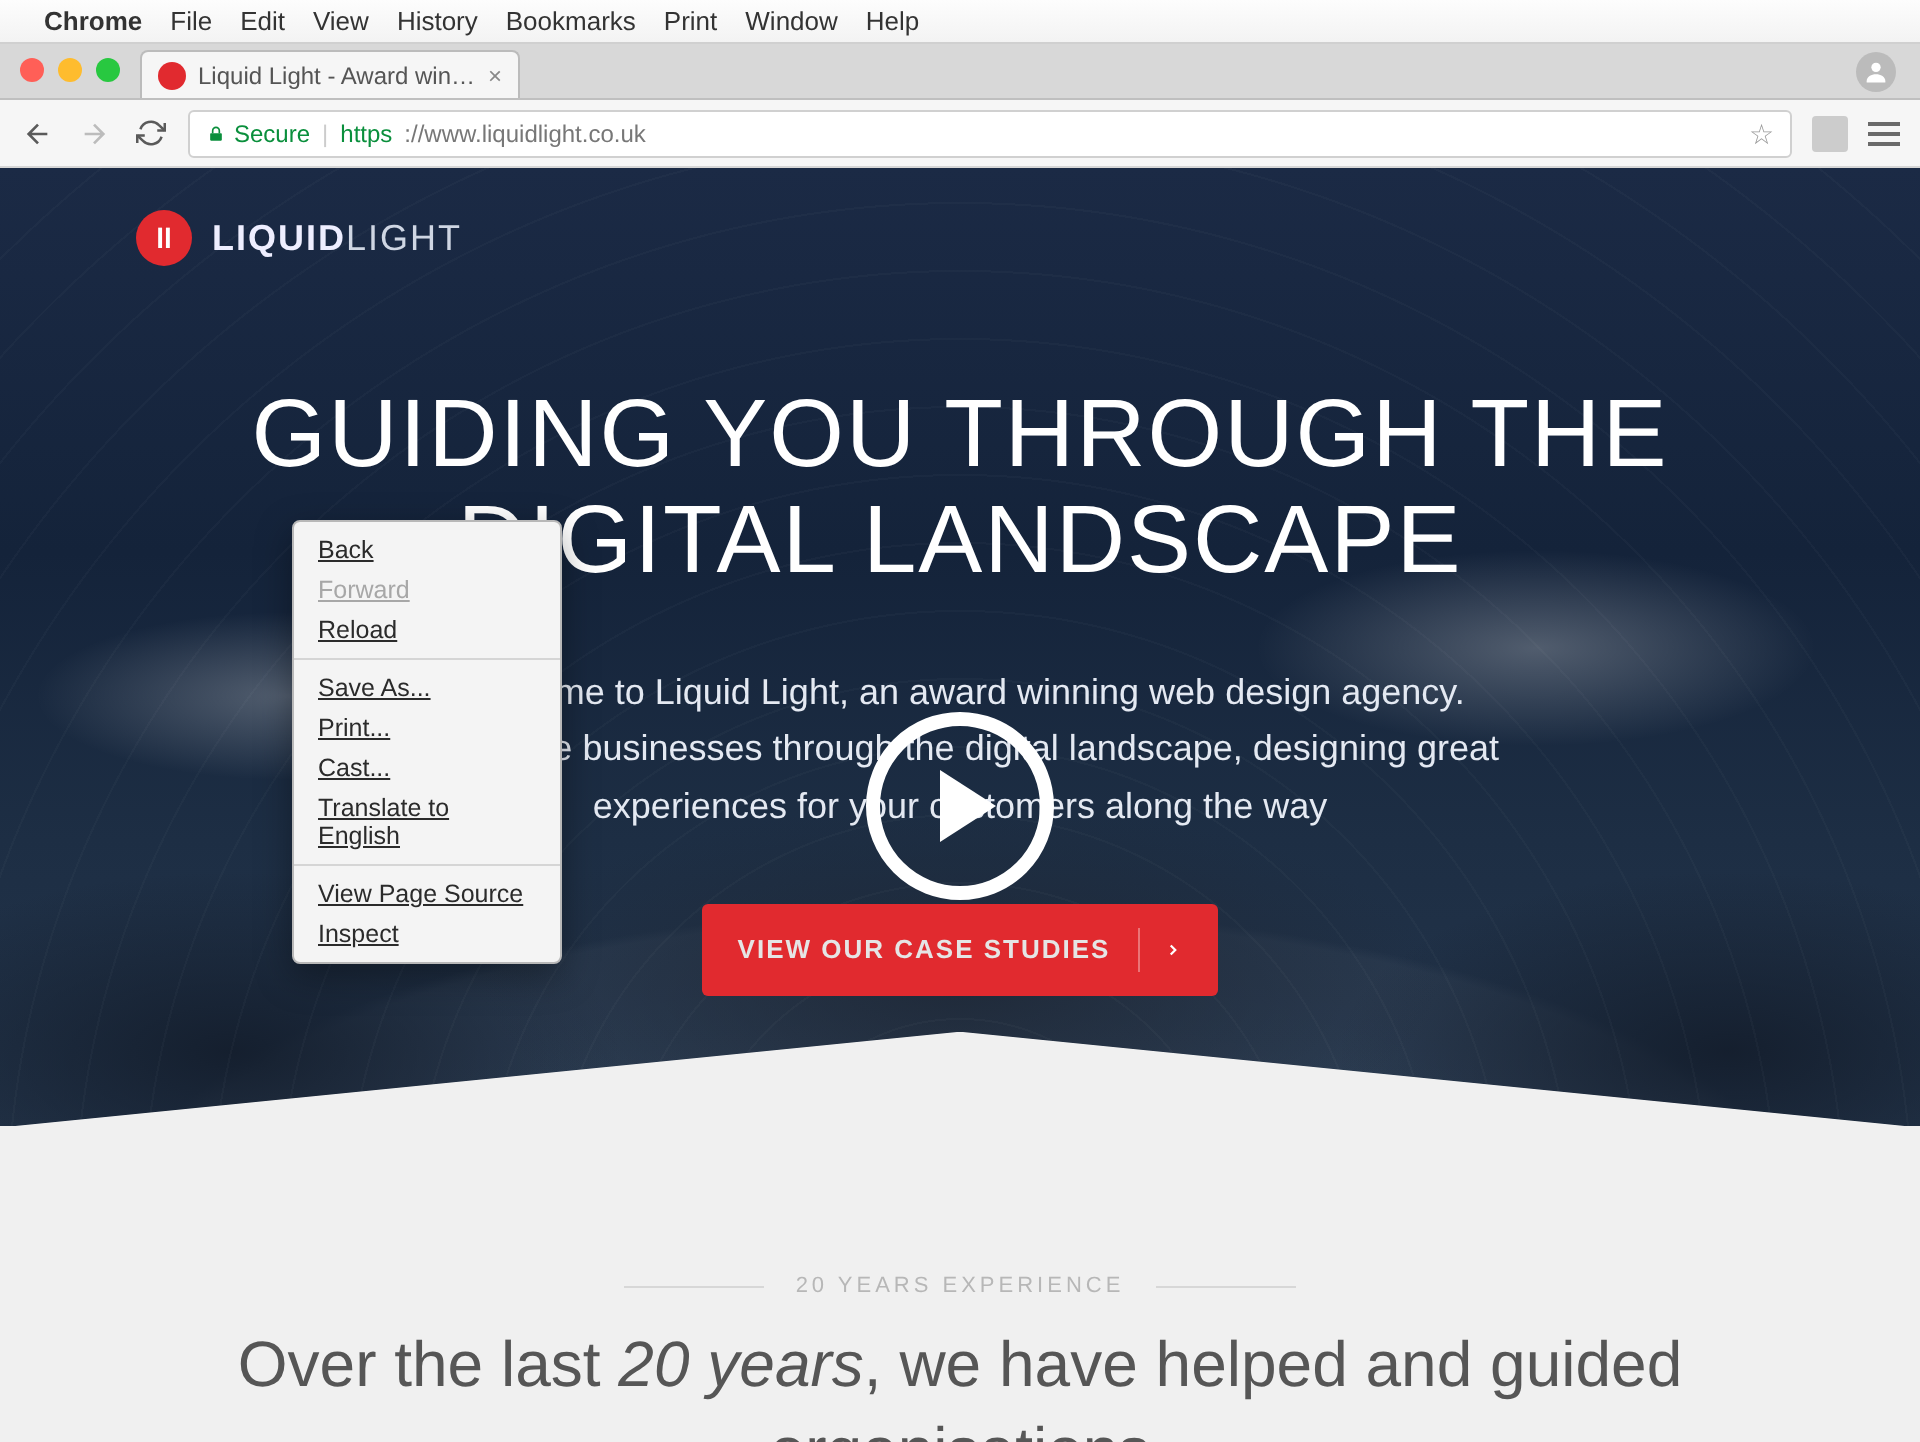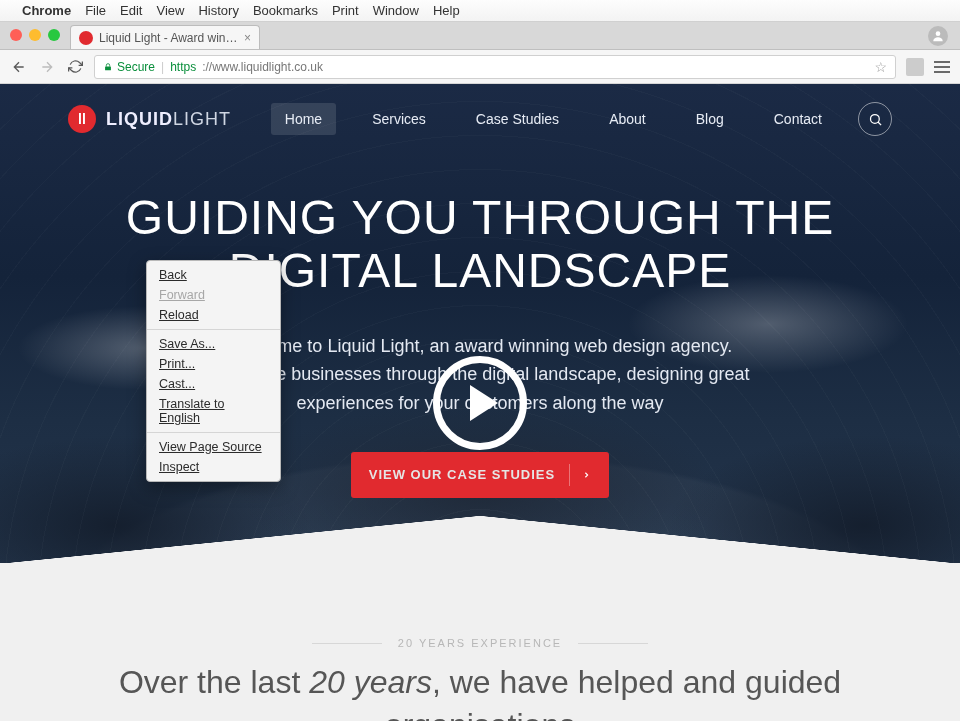--- a/index.html
+++ b/index.html
@@ -155,34 +155,20 @@
   <div class="hero">
     <div class="clouds"></div>
 
     <div class="header">
       <div class="logo">
         <span class="logo-mark">ll</span>
         <span class="logo-text">
           <span class="bold">LIQUID</span><span class="light">LIGHT</span>
         </span>
       </div>
-      <div class="nav">
-        <a class="active">Home</a>
-        <a>Services</a>
-        <a>Case Studies</a>
-        <a>About</a>
-        <a>Blog</a>
-        <a>Contact</a>
-        <span class="search-btn">
-          <svg width="15" height="15" viewBox="0 0 24 24" fill="none" stroke="#fff" stroke-width="2">
-              <circle cx="11" cy="11" r="7"></circle>
-              <path d="m21 21-5-5"></path>
-            </svg>
-        </span>
-      </div>
     </div>
 
     <div class="hero-content">
       <h1 class="headline">
         <span>GUIDING YOU THROUGH THE</span><br>
         <span>DIGITAL LANDSCAPE</span>
       </h1>
       <p class="intro">
         <span>Welcome to Liquid Light, an award winning web design agency.</span><br>
         <span>We guide businesses through the digital landscape, designing great</span><br>

